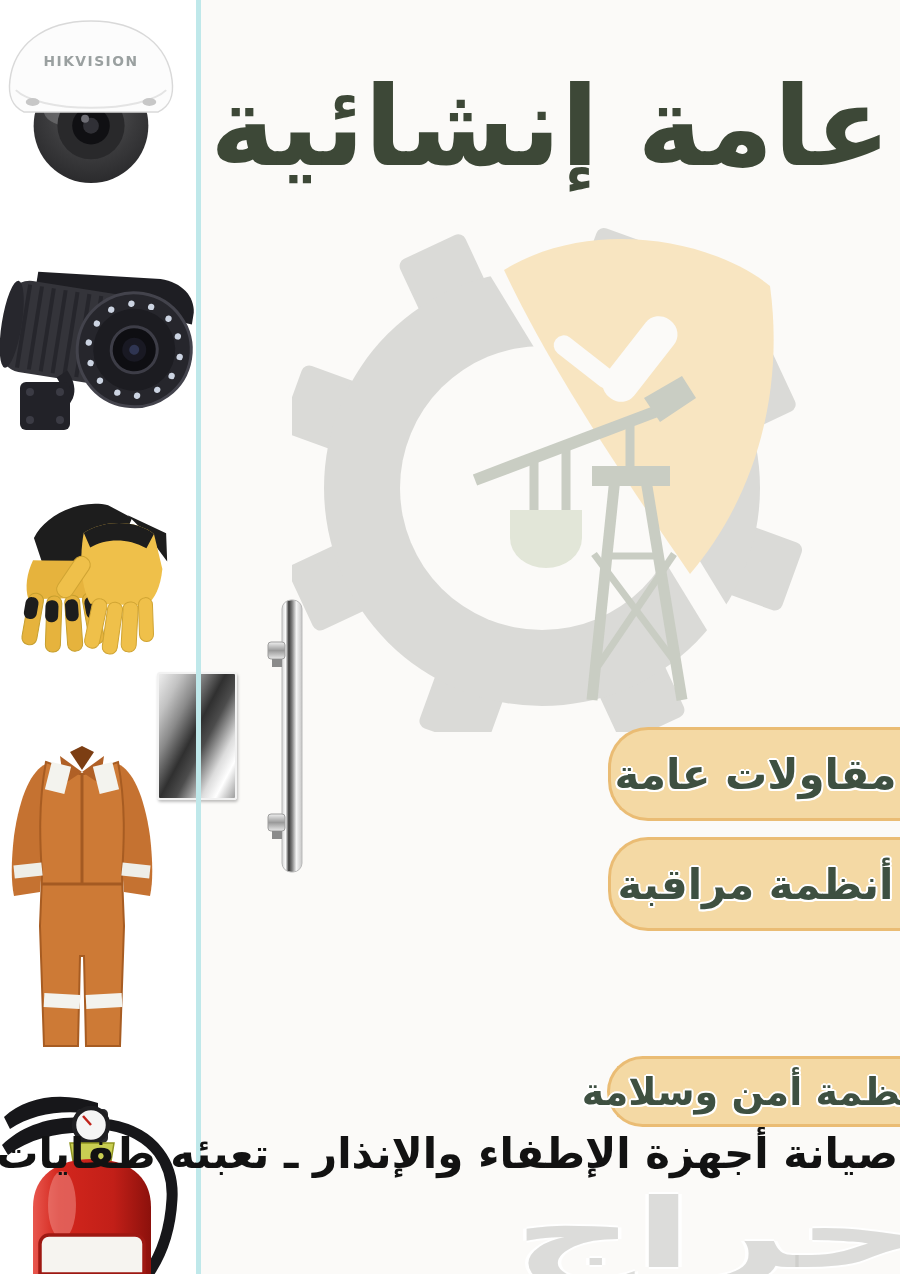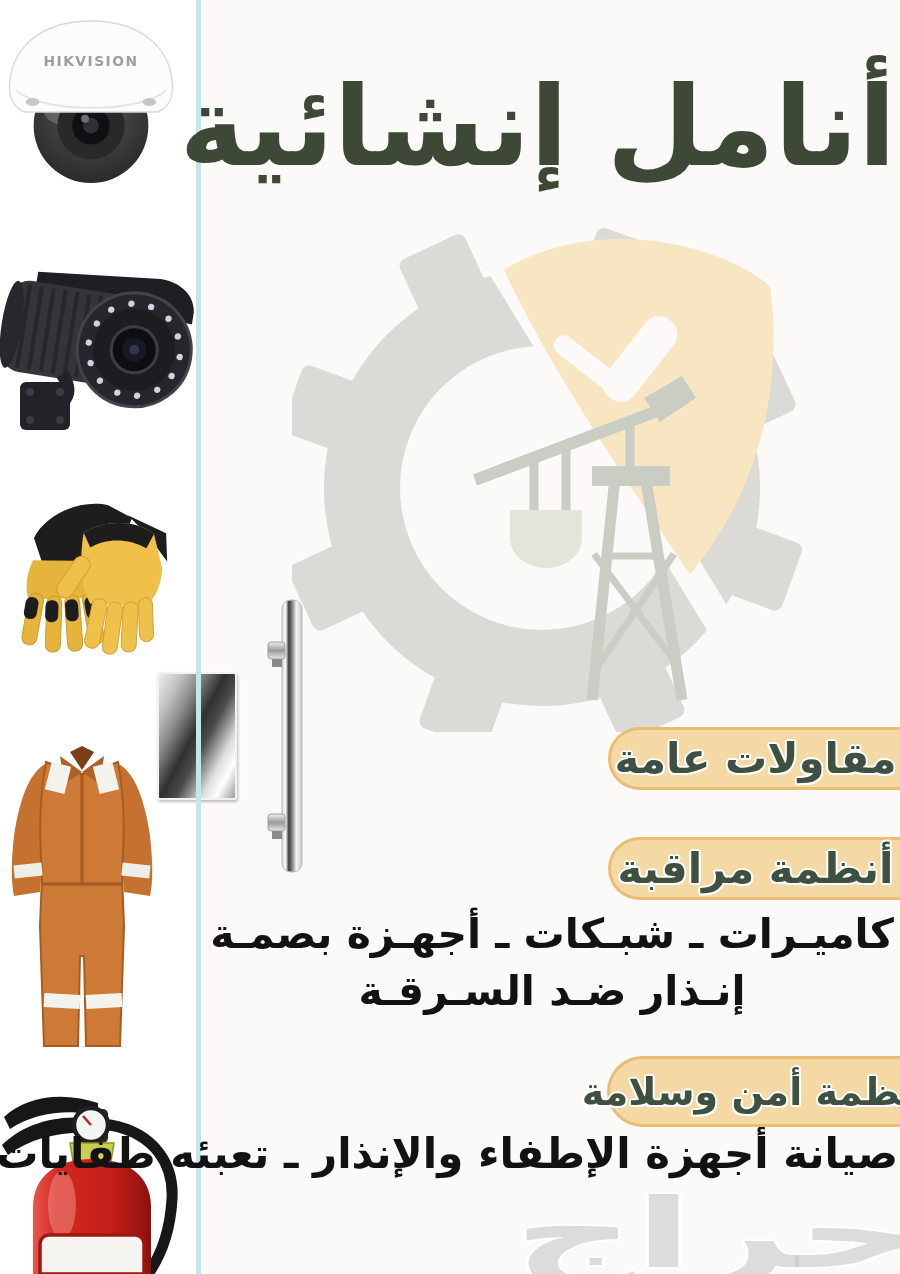--- a/index.html
+++ b/index.html
@@ -28,21 +28,21 @@
   .mirror{
     position:absolute;left:157px;top:672px;width:76px;height:124px;z-index:6;
     border:2px solid #f2f2f2;border-radius:3px;
     background:linear-gradient(118deg,#ededed 0%,#c2c2c2 16%,#8a8a8a 30%,
       #303030 47%,#4c4c4c 58%,#dcdcdc 76%,#ffffff 86%,#9d9d9d 100%);
     box-shadow:1px 2px 3px rgba(0,0,0,.25);
   }
 
   
   .badge{
-    position:absolute;left:608px;right:0;height:63px;z-index:12;
+    position:absolute;left:608px;right:0;height:94px;z-index:12;
     background:#f4d9a4;border:3px solid #eabc74;border-right:none;
     border-radius:40px 0 0 40px;display:flex;align-items:center;justify-content:center;
     box-sizing:border-box;
   }
   .badge span{
     font-size:42px;font-weight:bold;color:#3e5041;direction:rtl;white-space:nowrap;
     text-shadow:2px 0 0 #fff,-2px 0 0 #fff,0 2px 0 #fff,0 -2px 0 #fff,
       1.5px 1.5px 0 #fff,-1.5px -1.5px 0 #fff,1.5px -1.5px 0 #fff,-1.5px 1.5px 0 #fff;
   }
   .badge-1{top:727px;}
@@ -109,21 +109,21 @@
       <line x1="300" y1="474" x2="324" y2="242" stroke-width="11"></line>
       <line x1="390" y1="474" x2="352" y2="242" stroke-width="11"></line>
       <line x1="306" y1="440" x2="382" y2="328" stroke-width="7"></line>
       <line x1="302" y1="328" x2="386" y2="440" stroke-width="7"></line>
       <line x1="310" y1="330" x2="370" y2="330" stroke-width="7"></line>
       <rect x="300" y="240" width="78" height="20" fill="#c9cdc3" stroke="none"></rect>
       <line x1="338" y1="240" x2="338" y2="200" stroke-width="9"></line>
     </g>
   </svg>
 
-  <div class="title">أنامل إنشائية</div>
+  <div class="title">عامة إنشائية</div>
 
   <svg class="photo" style="left:2px;top:18px;width:178px;height:168px;" viewBox="0 0 180 168">
     <defs>
       <radialGradient id="domeGlass" cx="50%" cy="38%" r="72%">
         <stop offset="0%" stop-color="#5c5c5e"></stop>
         <stop offset="55%" stop-color="#3a3a3c"></stop>
         <stop offset="100%" stop-color="#242426"></stop>
       </radialGradient>
     </defs>
     <circle cx="90" cy="108" r="58" fill="url(#domeGlass)"></circle>
@@ -284,23 +284,19 @@
   <div class="badge badge-1">
     <span>مقاولات عامة</span>
   </div>
   <div class="badge badge-2">
     <span>أنظمة مراقبة</span>
   </div>
   <div class="badge badge-3">
     <span>أنظمة أمن وسلامة</span>
   </div>
 
-  <div class="mid-text">
-    <div>كاميـرات ـ شبـكات ـ أجهـزة بصمـة</div>
-    <div>إنـذار ضـد السـرقـة</div>
-  </div>
 
   <div class="bottom-text">
     <div>صيانة أجهزة الإطفاء والإنذار ـ تعبئه طفايات</div>
   </div>
 
   <div class="haraj">حراج</div>
 </div>
 
 </body></html>

